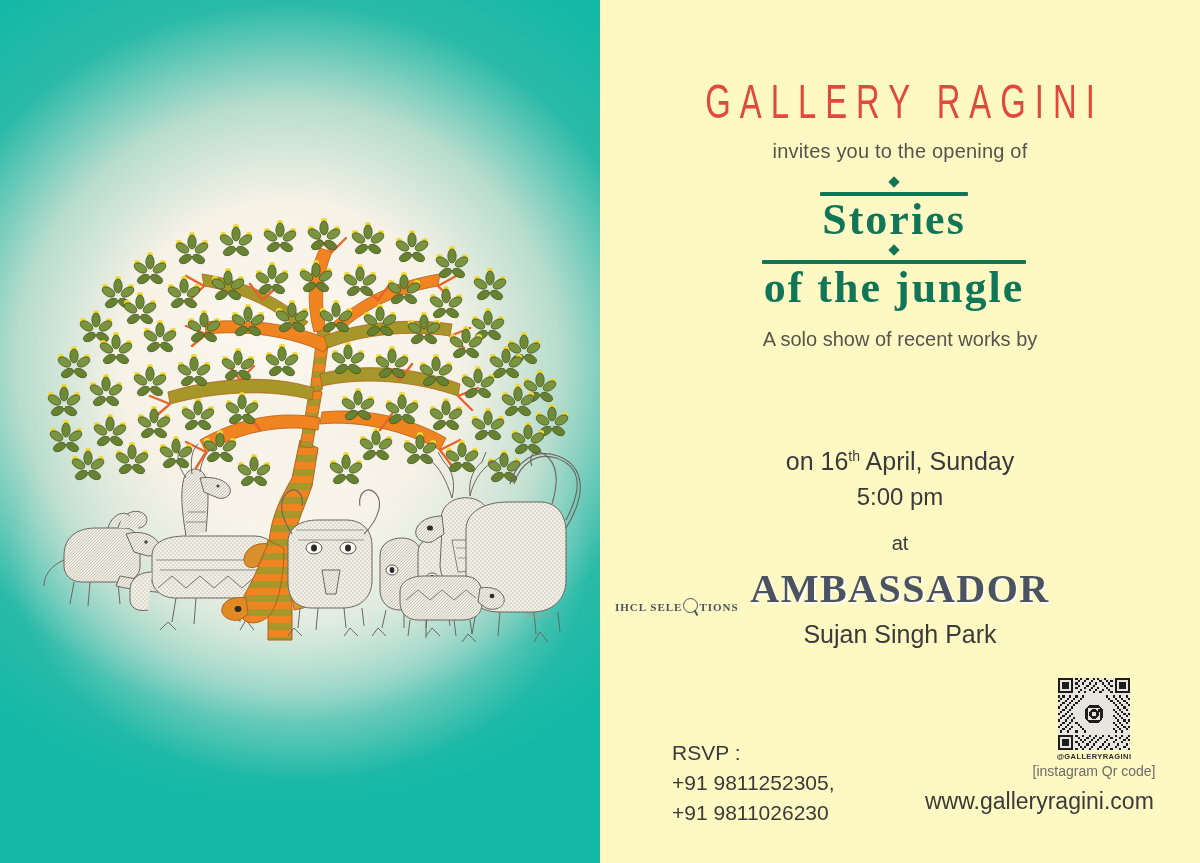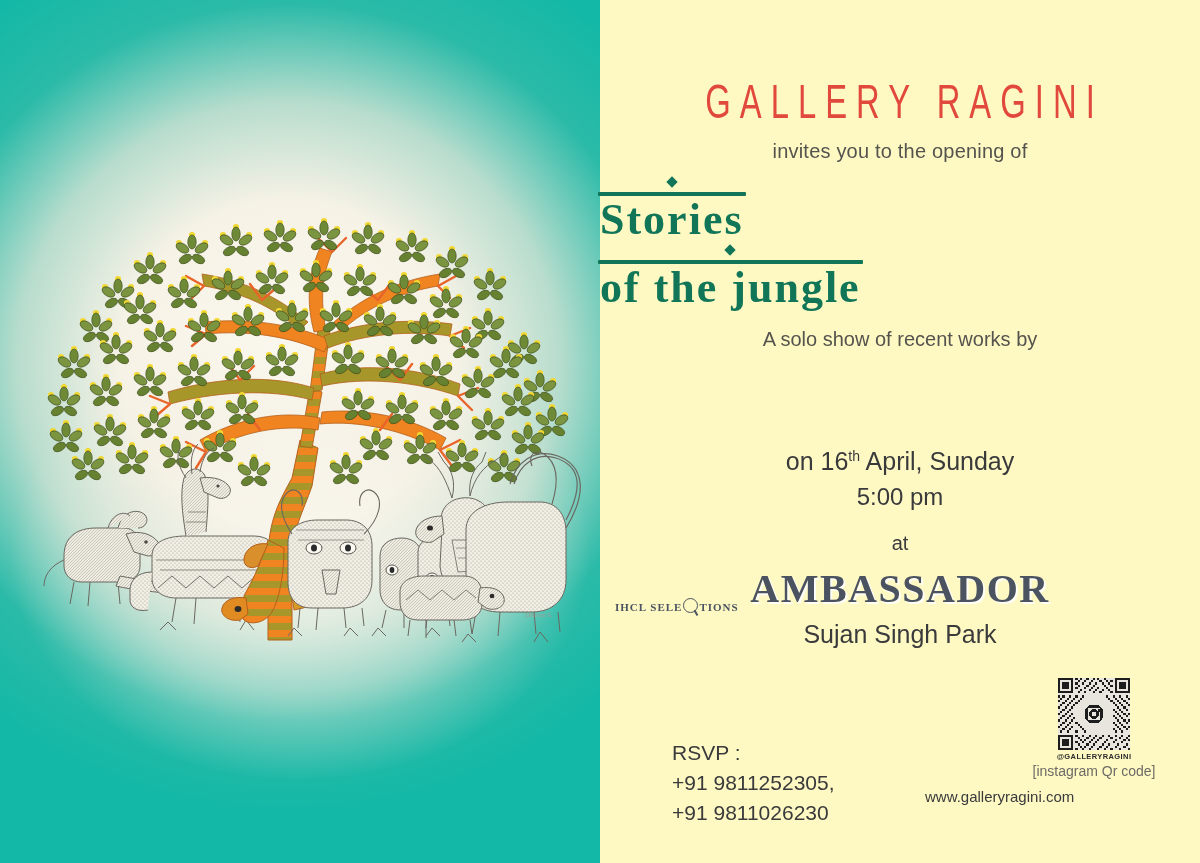--- a/index.html
+++ b/index.html
@@ -48,21 +48,21 @@
     white-space:nowrap;
     text-indent:11px;
   }
 
   .invites{
     position:absolute;top:140px;left:0;width:600px;text-align:center;
     color:#55534e;font-size:20px;font-weight:300;letter-spacing:0.2px;
   }
 
   .show-title{
-    position:absolute;left:0;width:588px;
+    position:absolute;left:0;width:588px;text-align:center;
     color:#117558;
     font-family:"Liberation Serif", serif;
     font-weight:700;
     font-size:44px;
     letter-spacing:2px;
     white-space:nowrap;
   }
   .show-title .shiro{
     display:inline-block;position:relative;padding-top:6px;
   }
@@ -129,21 +129,21 @@
     color:#3a3a3c;font-size:25px;font-weight:300;
   }
 
   
   .rsvp{
     position:absolute;left:72px;top:738px;
     color:#3a3a3c;font-size:21px;font-weight:300;line-height:30px;
   }
   .website{
     position:absolute;left:325px;top:788px;
-    color:#3a3a3c;font-size:15px;font-weight:300;
+    color:#3a3a3c;font-size:23px;font-weight:300;
   }
 
   .qr-block{position:absolute;left:455px;top:678px;width:78px;text-align:center;}
   .qr-code{width:72px;height:72px;display:block;margin:0 auto;}
   .qr-handle{
     font-size:7.5px;font-weight:700;color:#2b2b2b;letter-spacing:0.4px;
     margin-top:2px;font-family:"Liberation Sans", sans-serif;
   }
   .qr-caption{
     position:absolute;left:418px;top:763px;width:152px;text-align:center;

